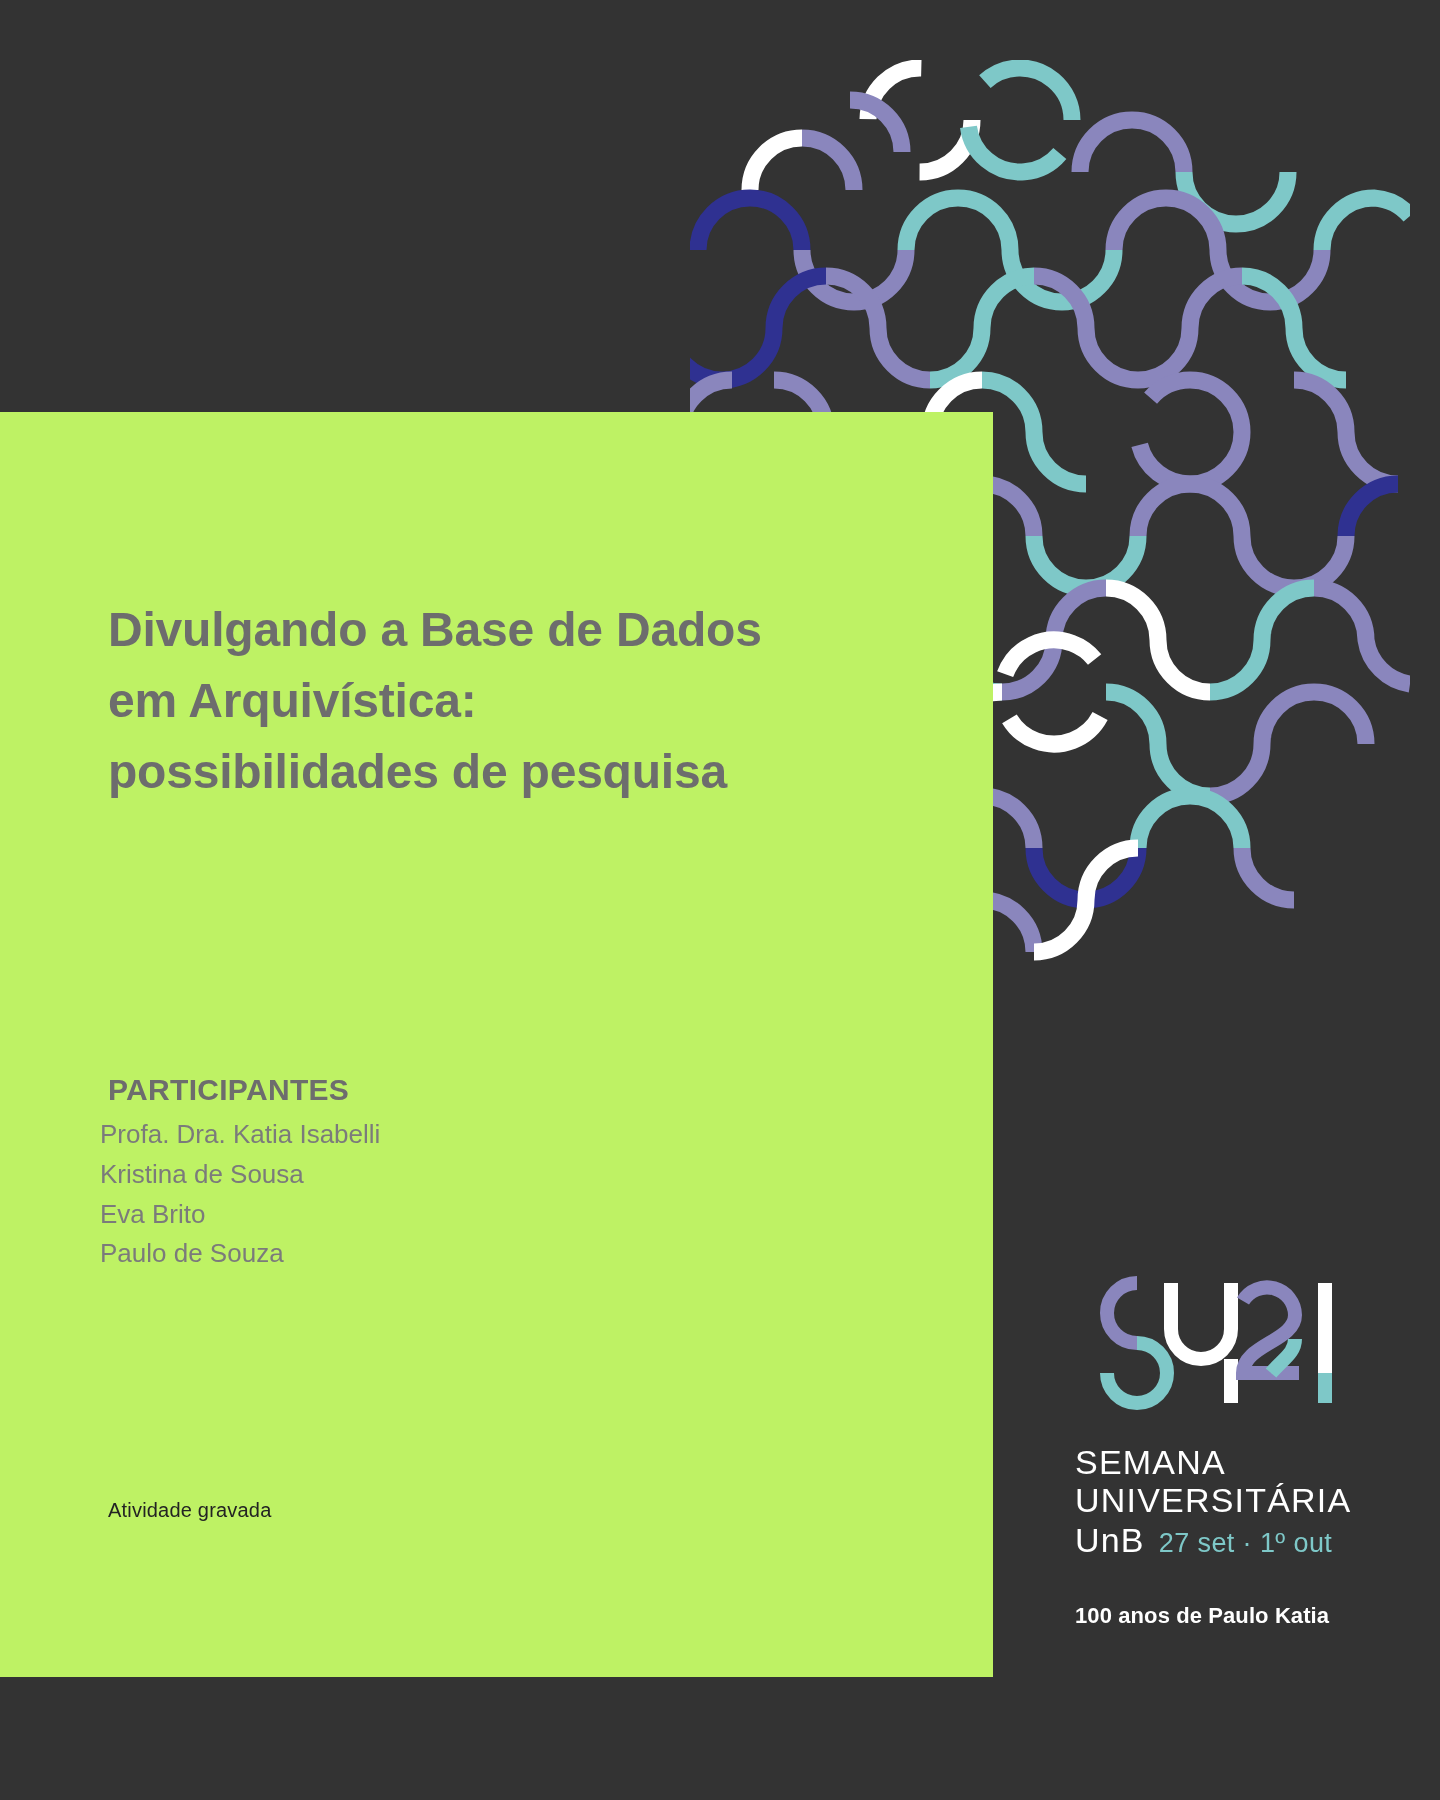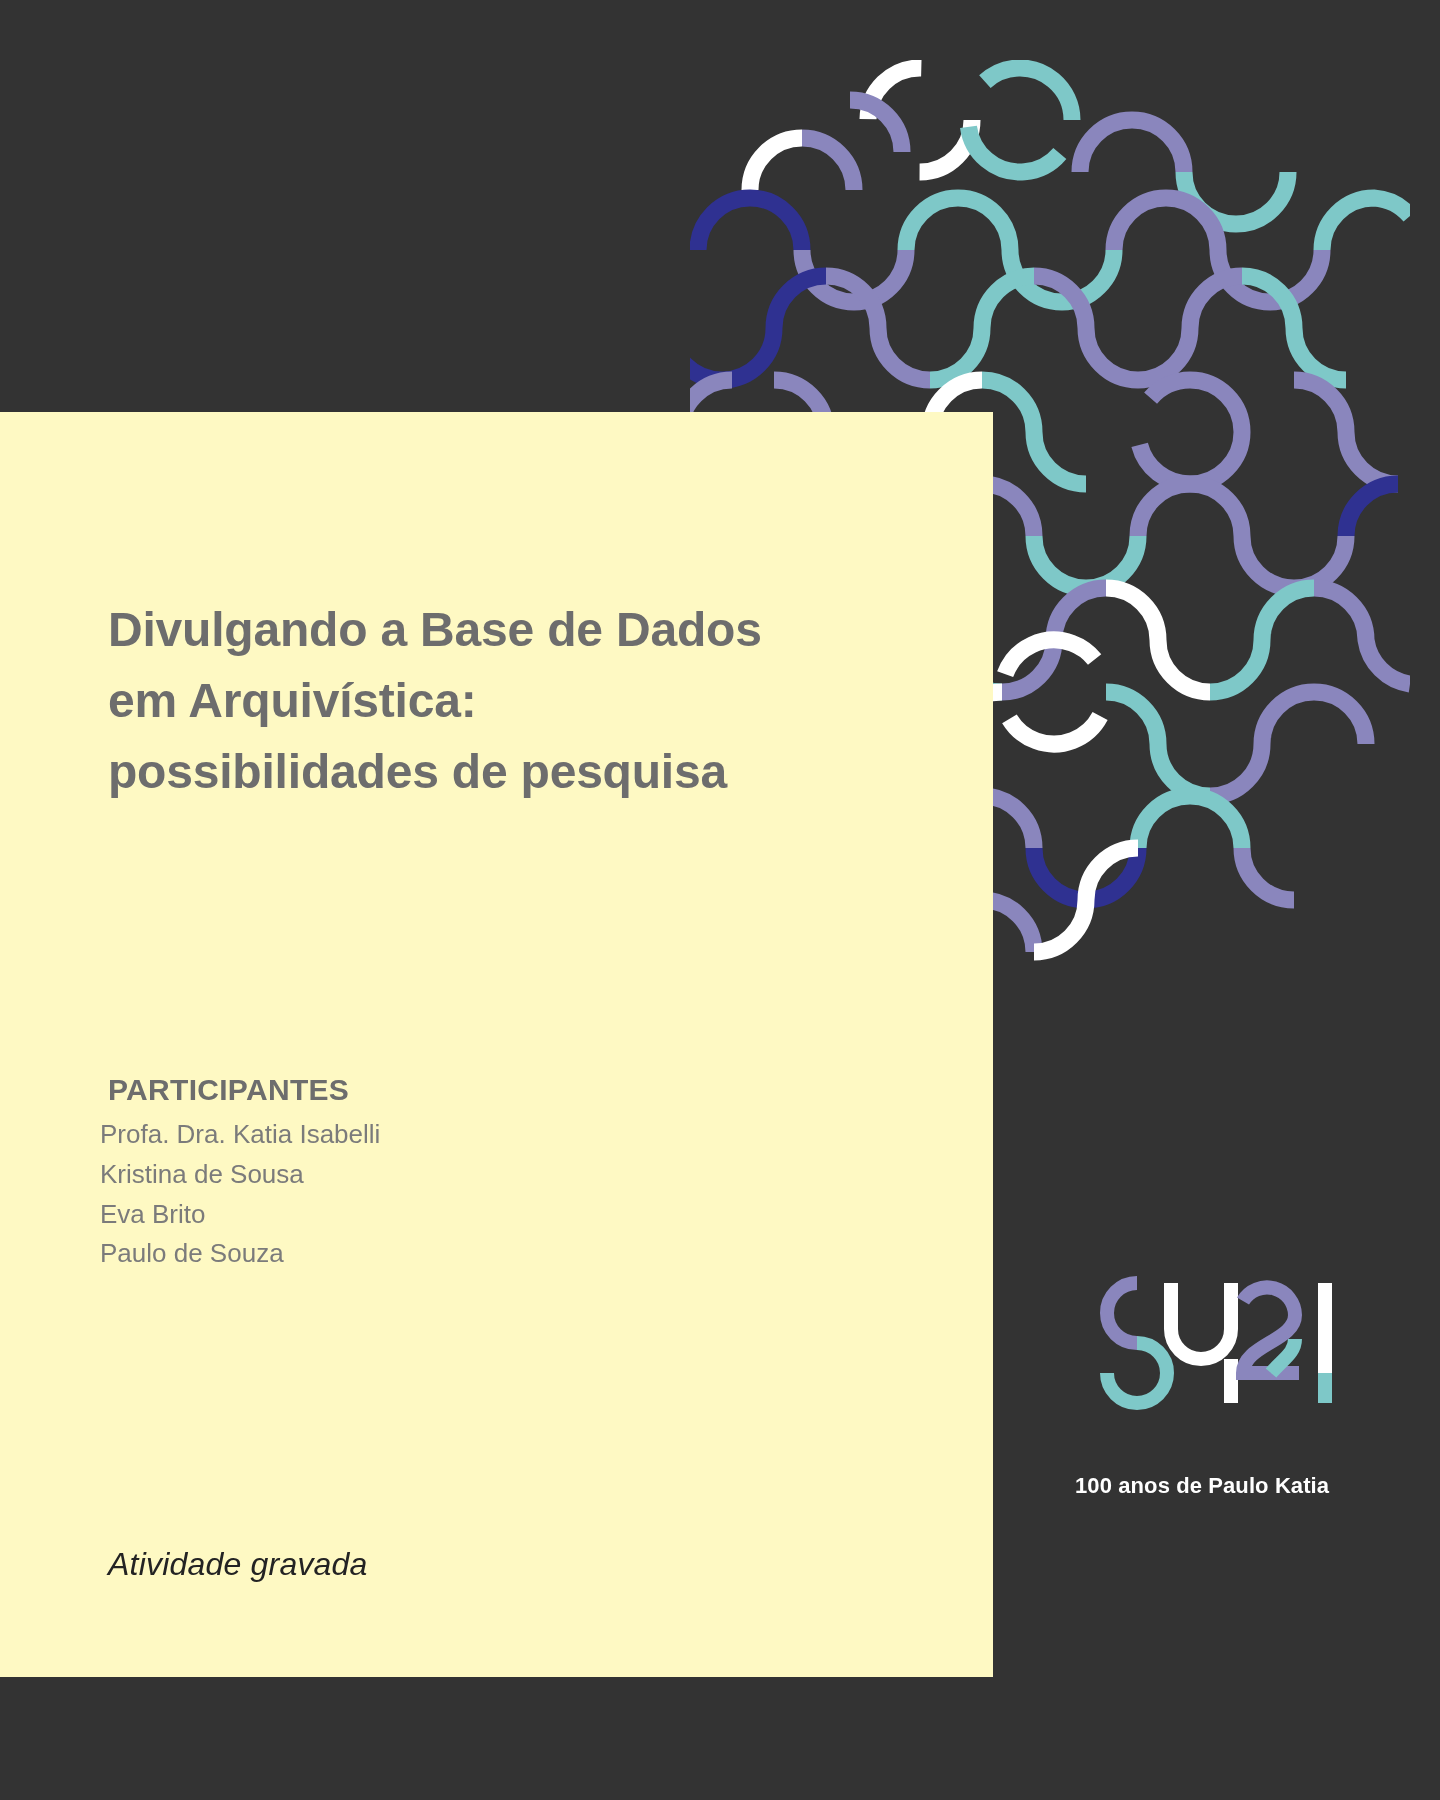--- a/index.html
+++ b/index.html
@@ -39,21 +39,21 @@
     letter-spacing: 0.1px;
   }
 
   
   .white-panel {
     position: absolute;
     left: 0;
     top: 412px;
     width: 993px;
     height: 1265px;
-    background: #fef9c3;
+    background: #bef264;
   }
 
   .title {
     position: absolute;
     left: 108px;
     top: 150px;
     width: 820px;
     color: #6d6d6d;
     font-size: 48px;
     font-weight: bold;
@@ -78,25 +78,24 @@
     font-size: 26px;
     line-height: 1.53;
   }
   .participants-list div {
     white-space: nowrap;
   }
 
   .recorded-note {
     position: absolute;
     left: 108px;
-    top: 1134px;
+    top: 1087px;
     color: #232323;
-    font-size: 32px;
+    font-size: 20px;
     letter-spacing: 0.2px;
-    font-style: italic;
   }
 
   
   .pattern {
     position: absolute;
     left: 690px;
     top: 60px;
     width: 720px;
     height: 1000px;
     pointer-events: none;
@@ -245,17 +244,25 @@
         <path d="M156 104 l0 44" stroke="#ffffff"></path>
 
         <path d="M168 46 a28 28 0 0 1 52 14 c0 26 -52 30 -52 58 l56 0" stroke="#8a86bd"></path>
         <path d="M196 118 c12 -14 24 -20 24 -34" stroke="#7ec8c8"></path>
 
         <path d="M250 28 l0 90" stroke="#ffffff"></path>
         <path d="M250 118 l0 30" stroke="#7ec8c8"></path>
       </g>
     </svg>
 
+    <div class="logo-words">
+      <span class="l1">SEMANA</span>
+      <span class="l2">UNIVERSITÁRIA</span>
+      <span class="logo-line3">
+        <span class="logo-unb">UnB</span>
+        <span class="logo-dates">27 set · 1º out</span>
+      </span>
+    </div>
 
     <div class="logo-tagline">100 anos de Paulo Katia</div>
   </div>
 
 </div>
 
 </body></html>

